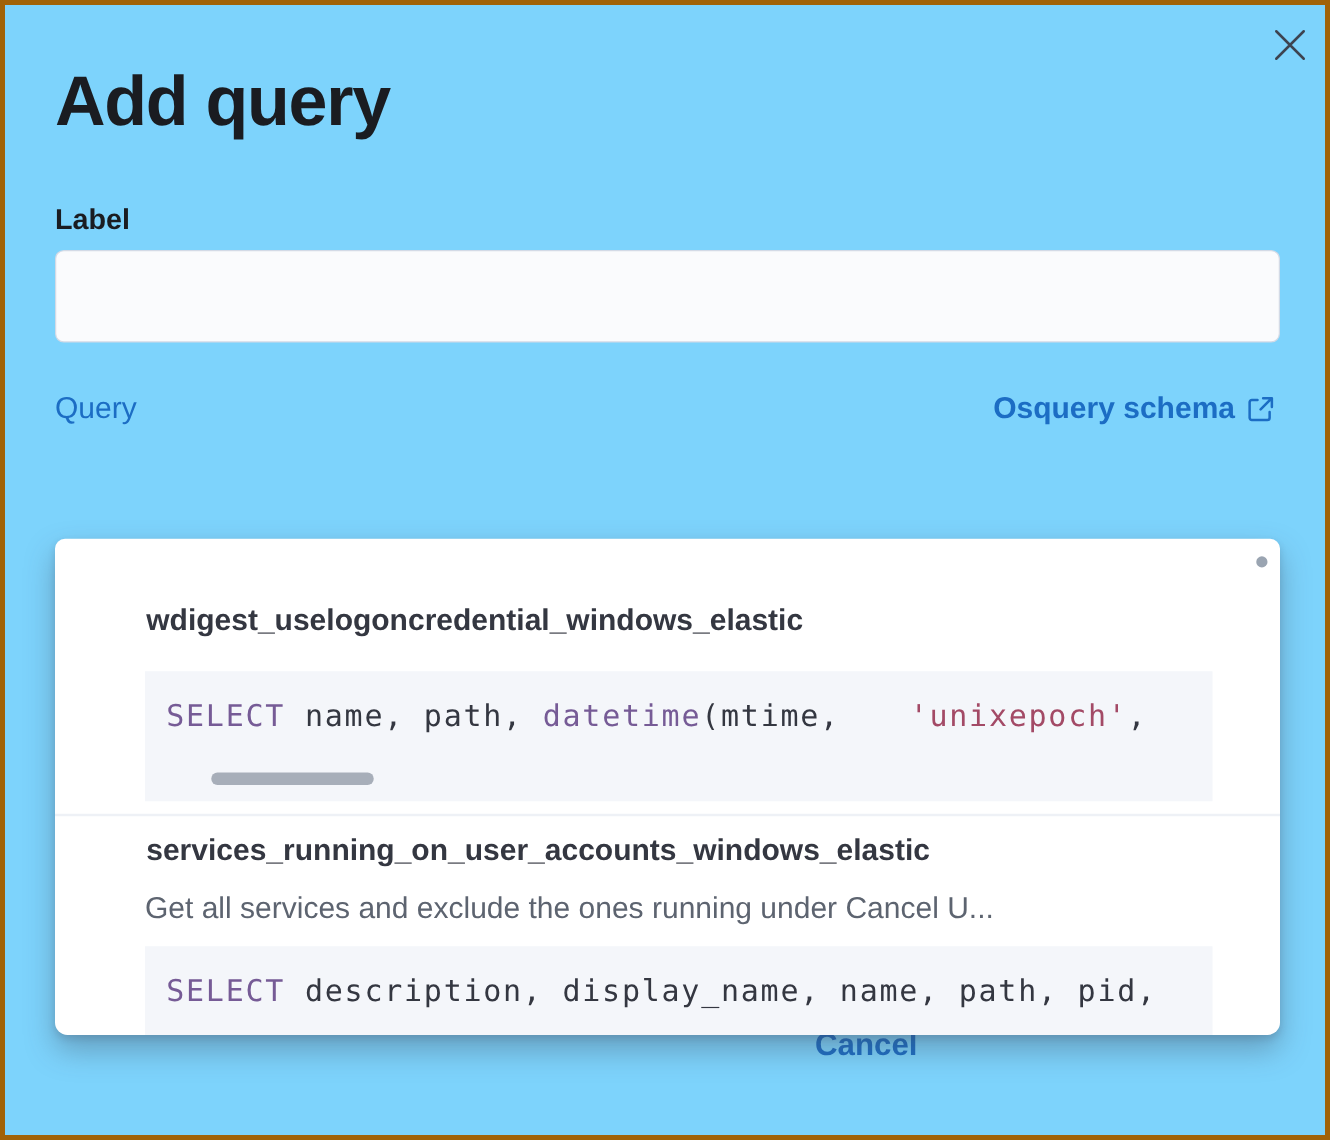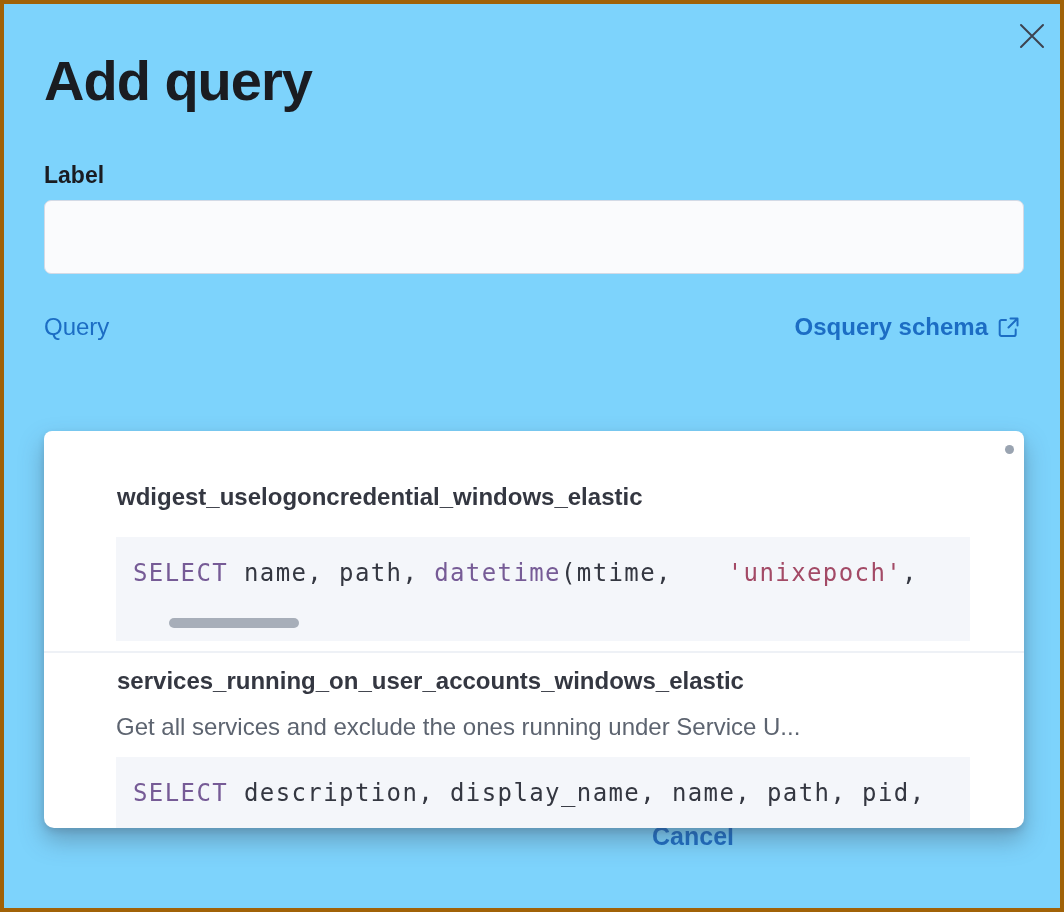--- a/index.html
+++ b/index.html
@@ -186,21 +186,21 @@
       <div class="code-block" style="top:106px; height:104px;">
         <div class="code-line"><span class="tok-kw">SELECT</span><span class="tok-pl"> name, path, </span><span class="tok-kw">datetime</span><span class="tok-pl">(mtime, </span><span class="tok-str">'unixepoch'</span><span class="tok-pl">, </span><span class="tok-str">'U</span></div>
         <span class="h-scroll-thumb"></span>
       </div>
     </div>
 
     <div class="option-divider"></div>
 
     <div class="option" style="top:222px; height:175px;">
       <div class="option-title" style="top:14px;">services_running_on_user_accounts_windows_elastic</div>
-      <div class="option-desc" style="top:60px;">Get all services and exclude the ones running under Service U...</div>
+      <div class="option-desc" style="top:60px;">Get all services and exclude the ones running under Cancel U...</div>
       <div class="code-block" style="top:104px; height:71px;">
         <div class="code-line"><span class="tok-kw">SELECT</span><span class="tok-pl"> description, display_name, name, path, pid,</span></div>
       </div>
     </div>
   </div>
 
   <button class="cancel-link">Cancel</button>
 
 </div>
 

